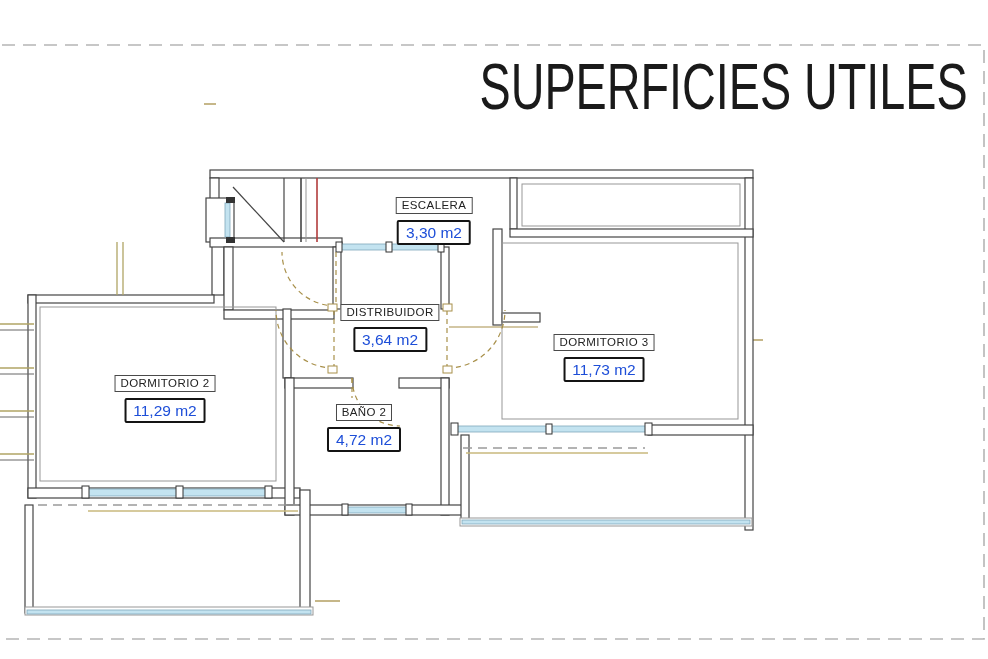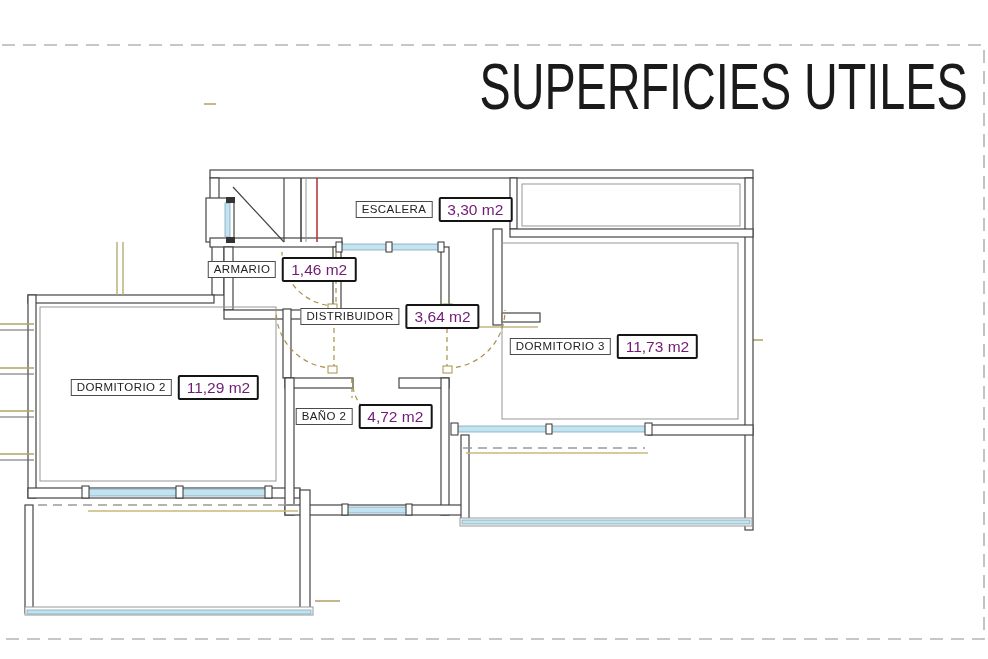--- a/index.html
+++ b/index.html
@@ -28,29 +28,29 @@
   .gdash{stroke:#9b9b9b;stroke-width:1.3;stroke-dasharray:9 6;fill:none;}
   .tick-t{stroke:#b0a565;stroke-width:1.3;}
   .tick-b{stroke:#666;stroke-width:1;}
 
   #title{
     position:absolute;top:50px;right:20px;white-space:nowrap;
     font-size:64px;color:var(--text);letter-spacing:0;
     transform:scaleX(0.73);transform-origin:100% 0;
   }
   .room-label{
-    position:absolute;display:flex;flex-direction:row;align-items:center;gap:6px;
+    position:absolute;display:flex;flex-direction:column;align-items:center;gap:6px;
     transform:translateX(-50%);
   }
   .name-box{
     background:#fff;border:1px solid #4a4a4a;color:#222;
     font-size:11.5px;line-height:15px;padding:0 5px;white-space:nowrap;letter-spacing:.4px;
   }
   .area-box{
-    background:#fff;border:2px solid #141414;color:#701a75;border-radius:2px;
+    background:#fff;border:2px solid #141414;color:#1d4ed8;border-radius:2px;
     font-size:15.5px;line-height:21px;padding:0 7px;white-space:nowrap;
   }
 </style>
 </head>
 <body>
 
 <div id="canvas">
 
   <svg id="plan-svg" viewBox="0 0 988 659">
 
@@ -169,24 +169,20 @@
       <rect class="jamb" x="443" y="366" width="9" height="7"></rect>
     </g>
   </svg>
 
   <div id="title">SUPERFICIES UTILES</div>
 
   <div class="room-label" style="left:434px;top:197px">
     <span class="name-box">ESCALERA</span>
     <span class="area-box">3,30 m2</span>
   </div>
-  <div class="room-label" style="left:282px;top:257px">
-    <span class="name-box">ARMARIO</span>
-    <span class="area-box">1,46 m2</span>
-  </div>
   <div class="room-label" style="left:390px;top:304px">
     <span class="name-box">DISTRIBUIDOR</span>
     <span class="area-box">3,64 m2</span>
   </div>
   <div class="room-label" style="left:604px;top:334px">
     <span class="name-box">DORMITORIO 3</span>
     <span class="area-box">11,73 m2</span>
   </div>
   <div class="room-label" style="left:165px;top:375px">
     <span class="name-box">DORMITORIO 2</span>

